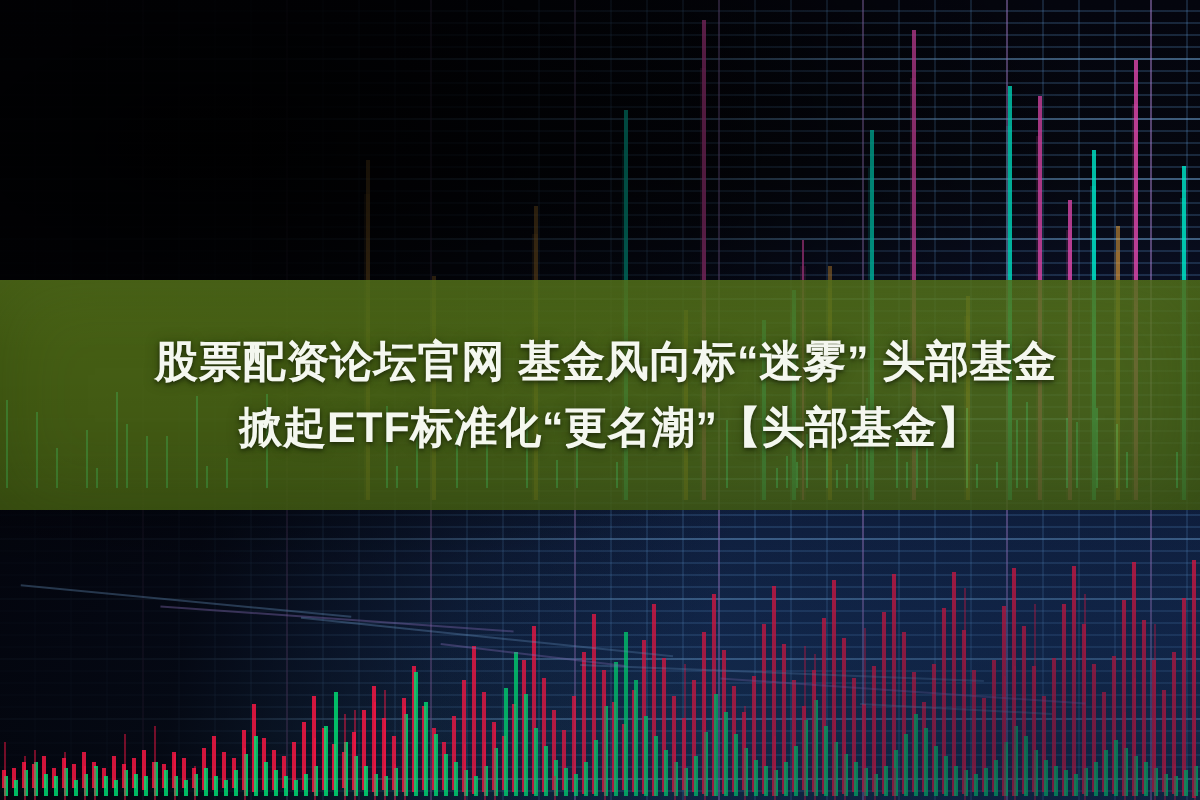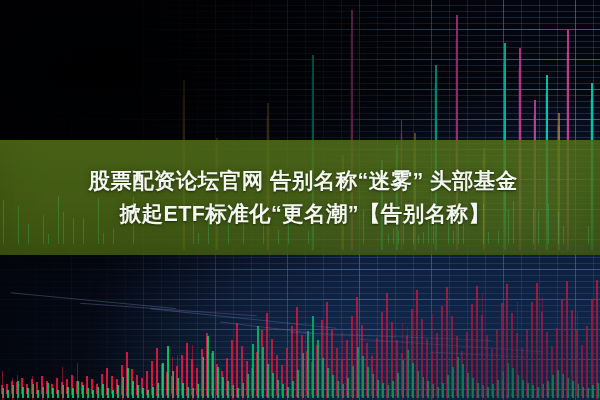--- a/index.html
+++ b/index.html
@@ -540,17 +540,17 @@
       <div class="bar" style="left: 512.75px; width: 1px; height: 42.9424px; bottom: 156px; background: rgb(0, 230, 118); opacity: 0.5;"></div>
       <div class="bar" style="left: 532.75px; width: 1px; height: 35.3139px; bottom: 156px; background: rgb(0, 230, 118); opacity: 0.5;"></div>
       <div class="bar" style="left: 537.75px; width: 1px; height: 33.0804px; bottom: 156px; background: rgb(0, 230, 118); opacity: 0.5;"></div>
       <div class="bar" style="left: 547.75px; width: 1px; height: 39.59px; bottom: 156px; background: rgb(0, 230, 118); opacity: 0.5;"></div>
       <div class="bar" style="left: 557.75px; width: 1px; height: 32.1888px; bottom: 156px; background: rgb(0, 230, 118); opacity: 0.5;"></div>
       <div class="bar" style="left: 562.75px; width: 1px; height: 18.4461px; bottom: 156px; background: rgb(0, 230, 118); opacity: 0.5;"></div>
       <div class="bar" style="left: 587.75px; width: 1px; height: 17.5881px; bottom: 156px; background: rgb(0, 230, 118); opacity: 0.5;"></div>
     </div>
 
   <div id="headline">
-    <div class="hl-line" id="hl-line-1">股票配资论坛官网 告别名称“迷雾”  头部基金</div>
-    <div class="hl-line" id="hl-line-2">掀起ETF标准化“更名潮”【告别名称】</div>
+    <div class="hl-line" id="hl-line-1">股票配资论坛官网 基金风向标“迷雾”  头部基金</div>
+    <div class="hl-line" id="hl-line-2">掀起ETF标准化“更名潮”【头部基金】</div>
   </div>
 
 </div>
 
 </body></html>

